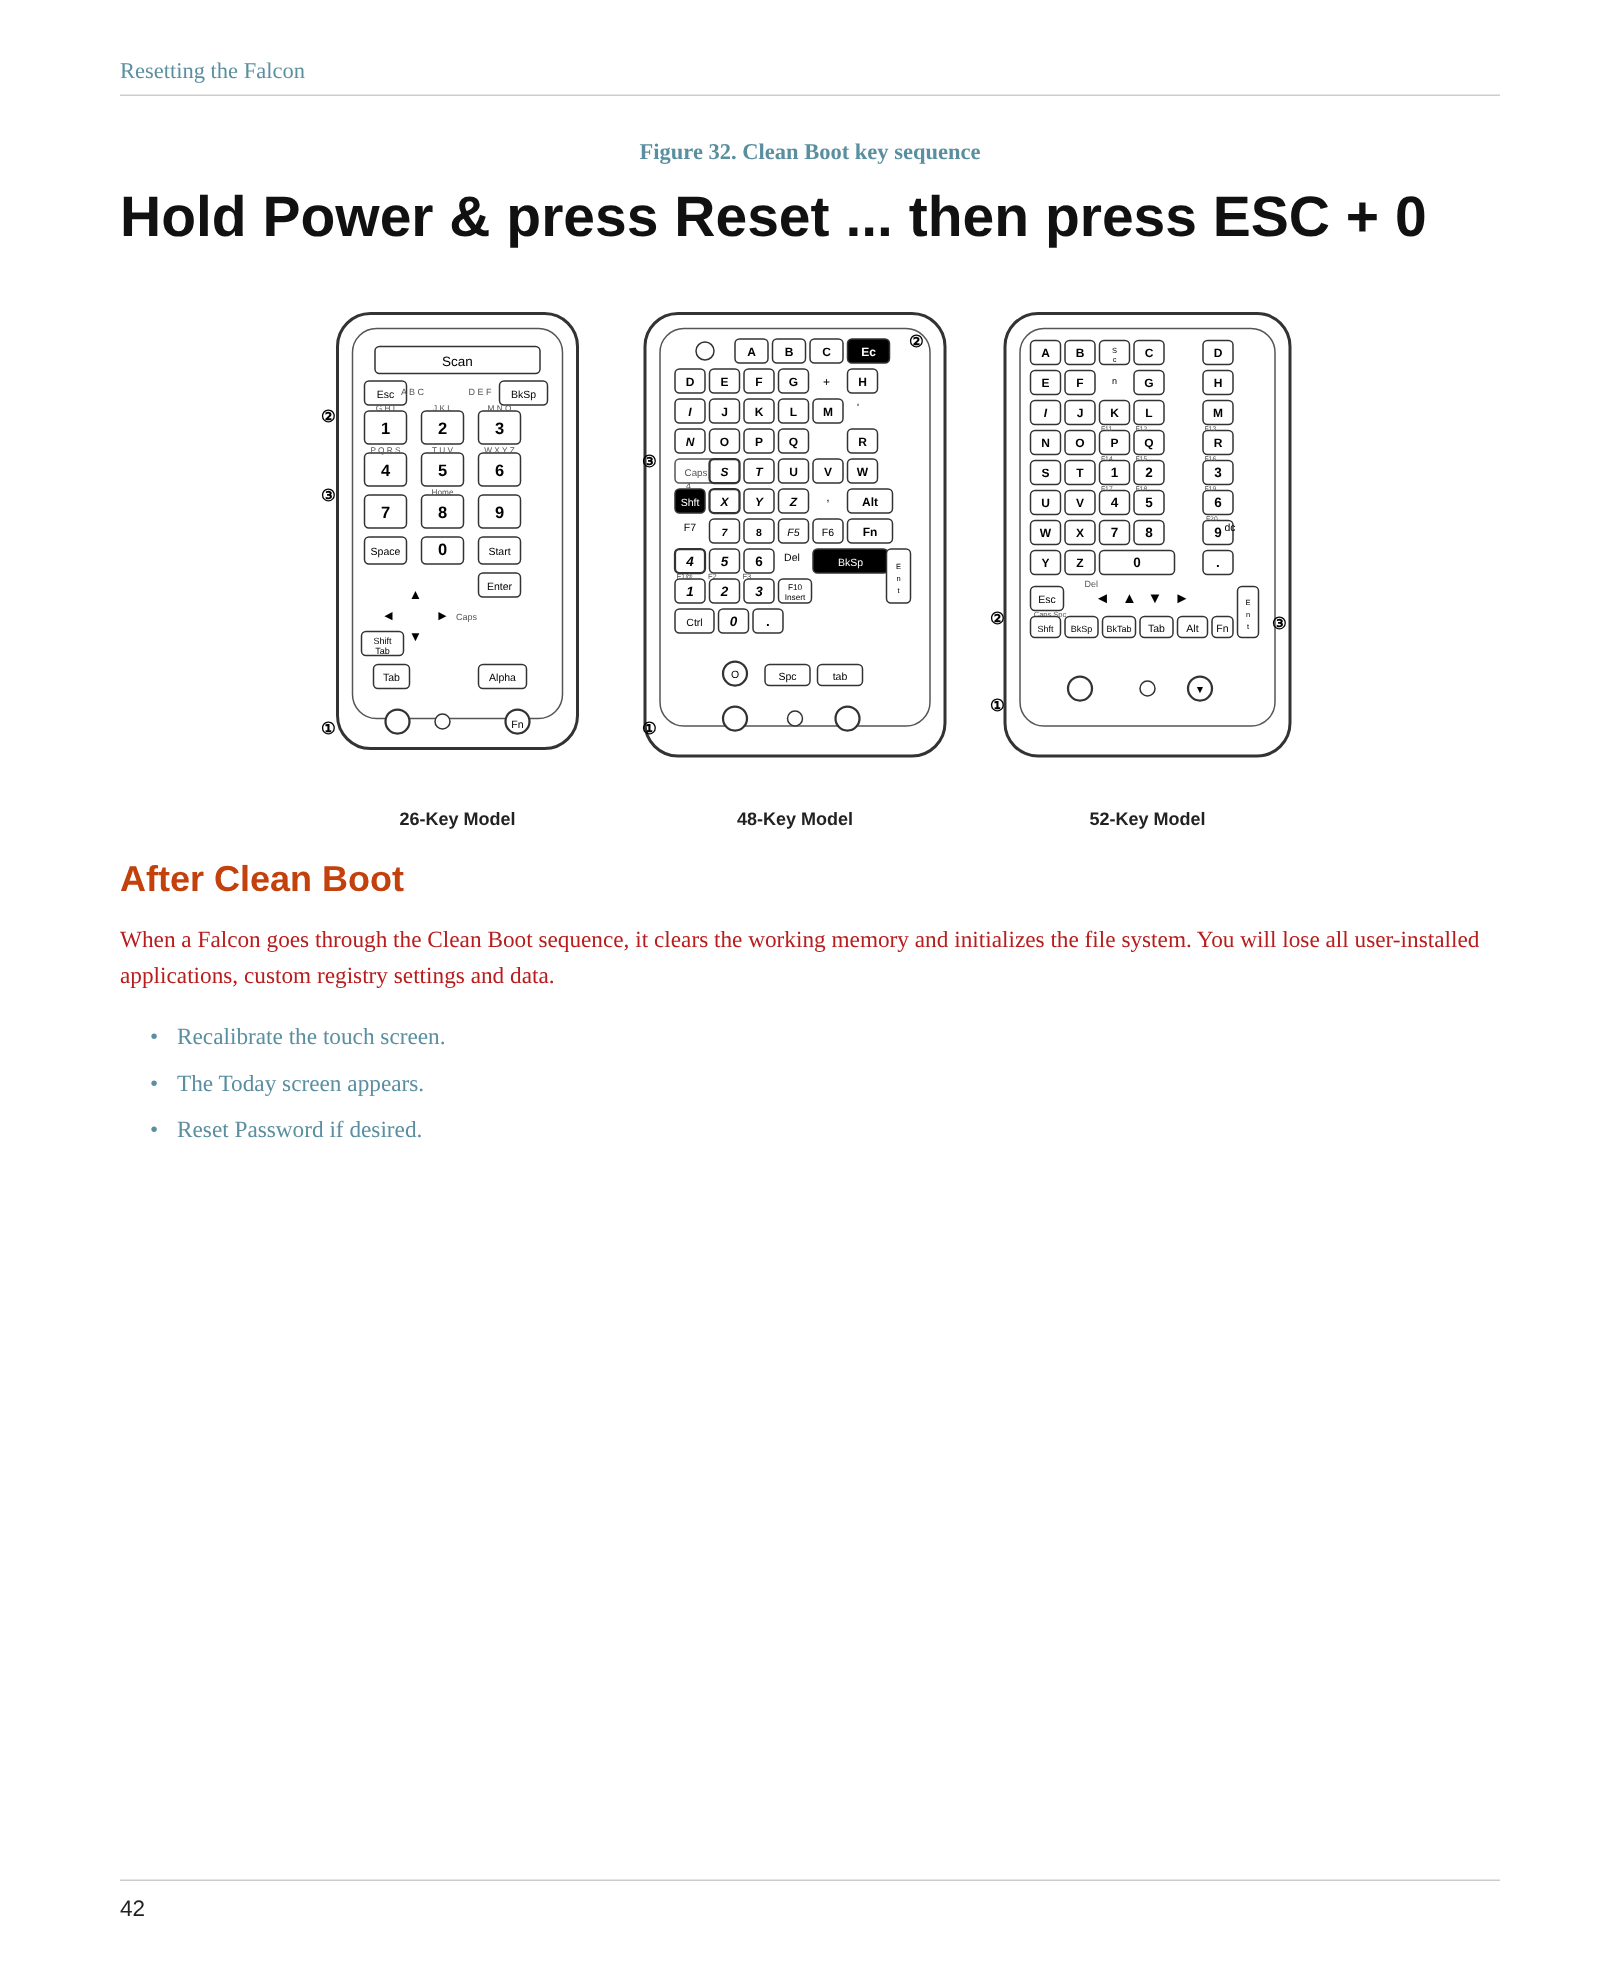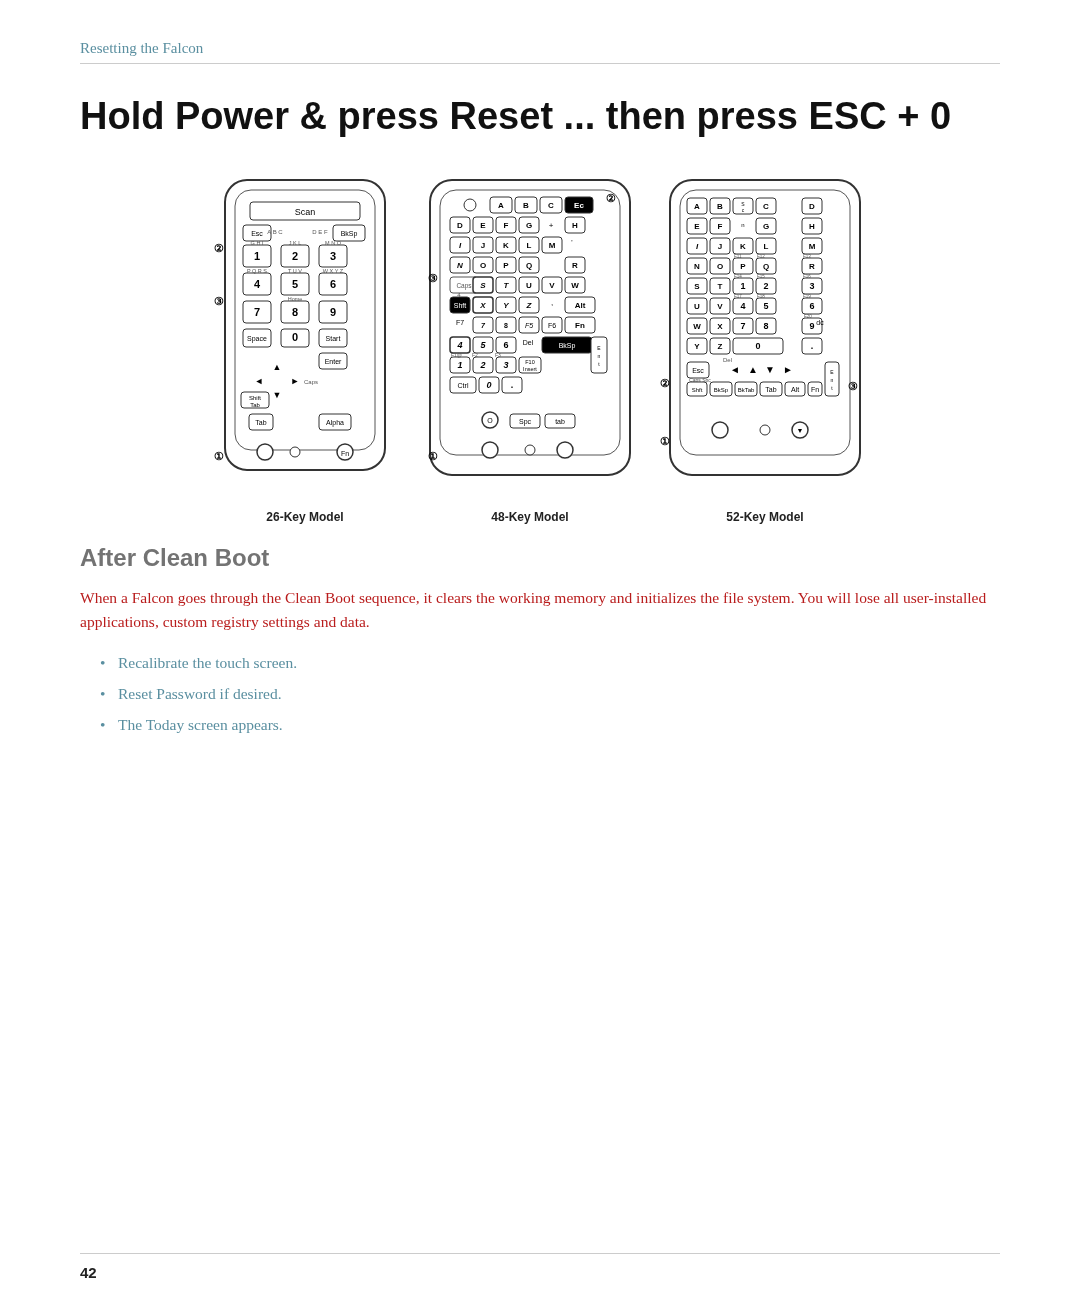--- a/index.html
+++ b/index.html
@@ -72,21 +72,21 @@
       font-family: Arial, sans-serif;
     }
 
     
     .keyboard-svg {
       display: block;
     }
 
     
     .section-heading {
-      color: #737373;
+      color: #c2410c;
       font-size: 24px;
       font-weight: bold;
       font-family: Arial, sans-serif;
       margin-bottom: 14px;
       margin-top: 10px;
     }
 
     .section-text {
       color: #b91c1c;
       font-size: 15.5px;
@@ -125,40 +125,41 @@
       left: 80px;
       right: 80px;
       display: flex;
       justify-content: space-between;
       align-items: center;
       border-top: 1px solid #ccc;
       padding-top: 10px;
     }
 
     .footer-page-num {
-      font-weight: bold;
+      font-weight: normal;
       font-size: 15px;
       font-family: Arial, sans-serif;
     }
 
     .footer-title {
       font-style: italic;
       font-size: 15px;
       color: #222;
       font-family: Arial, sans-serif;
     }
   </style>
 </head>
 <body>
 
 <div class="page-container">
 
   <div class="breadcrumb">Resetting the Falcon</div>
   <hr class="top-divider">
 
+  <div class="figure-caption">Figure 32. Clean Boot key sequence</div>
 
   <div class="main-heading">Hold Power &amp; press Reset ... then press ESC + 0</div>
 
   <div class="keyboards-container">
 
     <div class="keyboard-wrapper">
       <svg class="keyboard-svg" width="200" height="330" viewBox="0 0 200 330">
 
         <rect x="20" y="10" width="160" height="290" rx="22" ry="22" fill="white" stroke="#333" stroke-width="2"></rect>
 
@@ -543,20 +544,20 @@
       <div class="keyboard-label">52-Key Model</div>
     </div>
   </div>
 
   <div class="section-heading">After Clean Boot</div>
 
   <p class="section-text">When a Falcon goes through the Clean Boot sequence, it clears the working memory and initializes the file system. You will lose all user-installed applications, custom registry settings and data.</p>
 
   <ul class="bullet-list">
     <li>Recalibrate the touch screen.</li>
+    <li>The Today screen appears.</li>
     <li>Reset Password if desired.</li>
-    <li>The Today screen appears.</li>
   </ul>
 </div>
 
 <div class="page-footer">
   <span class="footer-page-num">42</span>
 </div>
 
 </body></html>

